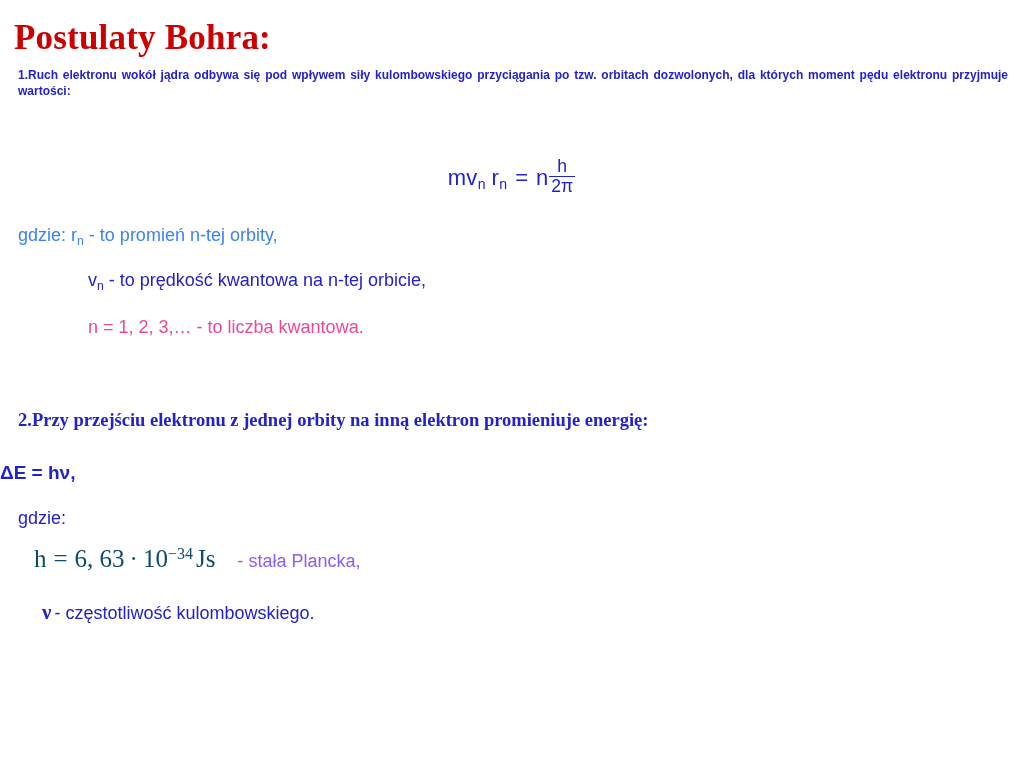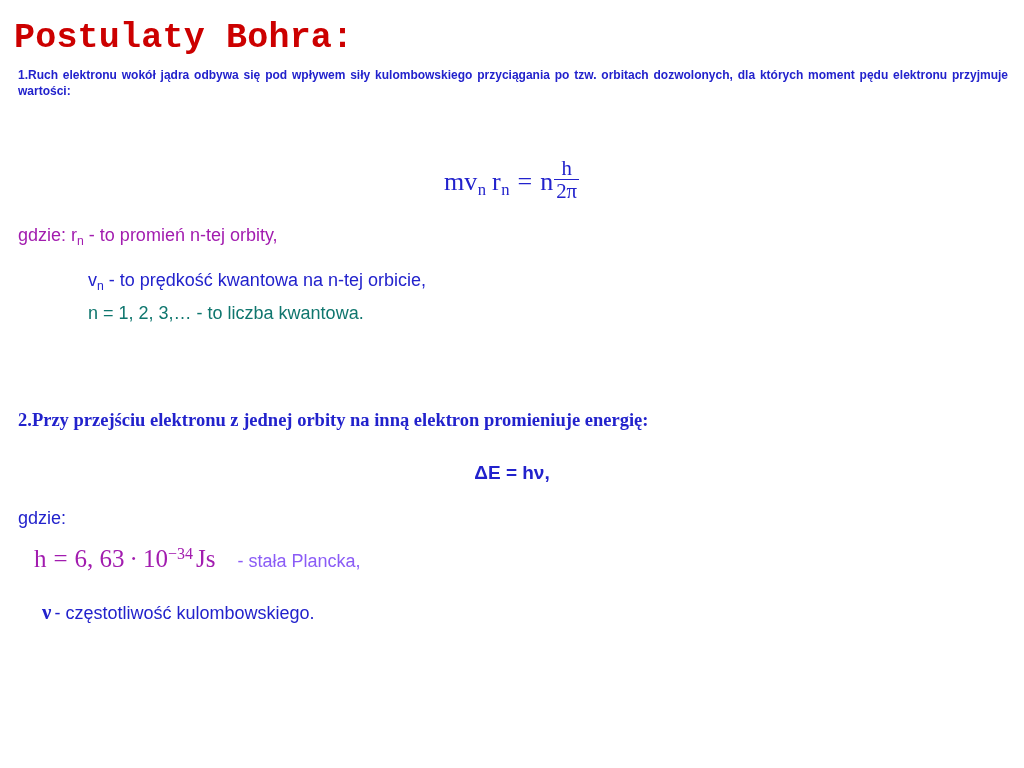--- a/index.html
+++ b/index.html
@@ -18,21 +18,21 @@
     position: relative;
     width: 1024px;
     height: 768px;
     box-sizing: border-box;
   }
 
   .title {
     position: absolute;
     left: 14px;
     top: 18px;
-    font-family: Liberation Mono, monospace;
+    font-family: Liberation Serif, serif;
     font-weight: bold;
     font-size: 35px;
     color: #cc0000;
     letter-spacing: 0.2px;
   }
 
   .para1 {
     position: absolute;
     left: 18px;
     top: 68px;
@@ -47,22 +47,22 @@
   .formula1 {
     position: absolute;
     left: 0;
     top: 157px;
     width: 1024px;
     text-align: center;
     font-family: "Liberation Serif", serif;
     color: #2222cc;
   }
   .math {
-    font-family: Liberation Serif, serif;
-    font-size: 26px;
+    font-family: Liberation Sans, sans-serif;
+    font-size: 22px;
     white-space: nowrap;
   }
   .math .it { font-style: normal; }
   .sub {
     font-size: 0.64em;
     vertical-align: -0.32em;
     margin-left: 0.5px;
   }
   .sup {
     font-size: 0.64em;
@@ -84,35 +84,35 @@
   .frac .den {
     display: block;
     padding: 0 2px;
   }
 
   .gdzie1 {
     position: absolute;
     left: 18px;
     top: 225px;
     font-size: 18px;
-    color: #a21caf;
+    color: #3b82f6;
   }
   .def2 {
     position: absolute;
     left: 88px;
     top: 270px;
     font-size: 18px;
     color: #2222cc;
   }
   .def3 {
     position: absolute;
     left: 88px;
-    top: 303px;
-    font-size: 18px;
-    color: #0f766e;
+    top: 317px;
+    font-size: 18px;
+    color: #ec4899;
   }
   .small-sub {
     font-size: 0.68em;
     vertical-align: -0.3em;
   }
 
   .para2 {
     position: absolute;
     left: 18px;
     top: 410px;
@@ -121,21 +121,20 @@
     font-weight: bold;
     color: #2222cc;
     font-family: Liberation Serif, serif;
   }
 
   .formula2 {
     position: absolute;
     left: 0;
     top: 462px;
     width: 1024px;
-    text-align: center;
     font-size: 19px;
     font-weight: bold;
     color: #2222cc;
   }
 
   .gdzie2 {
     position: absolute;
     left: 18px;
     top: 508px;
     font-size: 18px;
@@ -145,21 +144,21 @@
   .planck-row {
     position: absolute;
     left: 34px;
     top: 545px;
     display: flex;
     align-items: baseline;
   }
   .planck-math {
     font-family: "Liberation Serif", serif;
     font-size: 25px;
-    color: #a21caf;
+    color: #0c4a6e;
     white-space: nowrap;
   }
   .planck-label {
     font-size: 18px;
     color: #8b5cf6;
     margin-left: 22px;
   }
 
   .nu-row {
     position: absolute;

